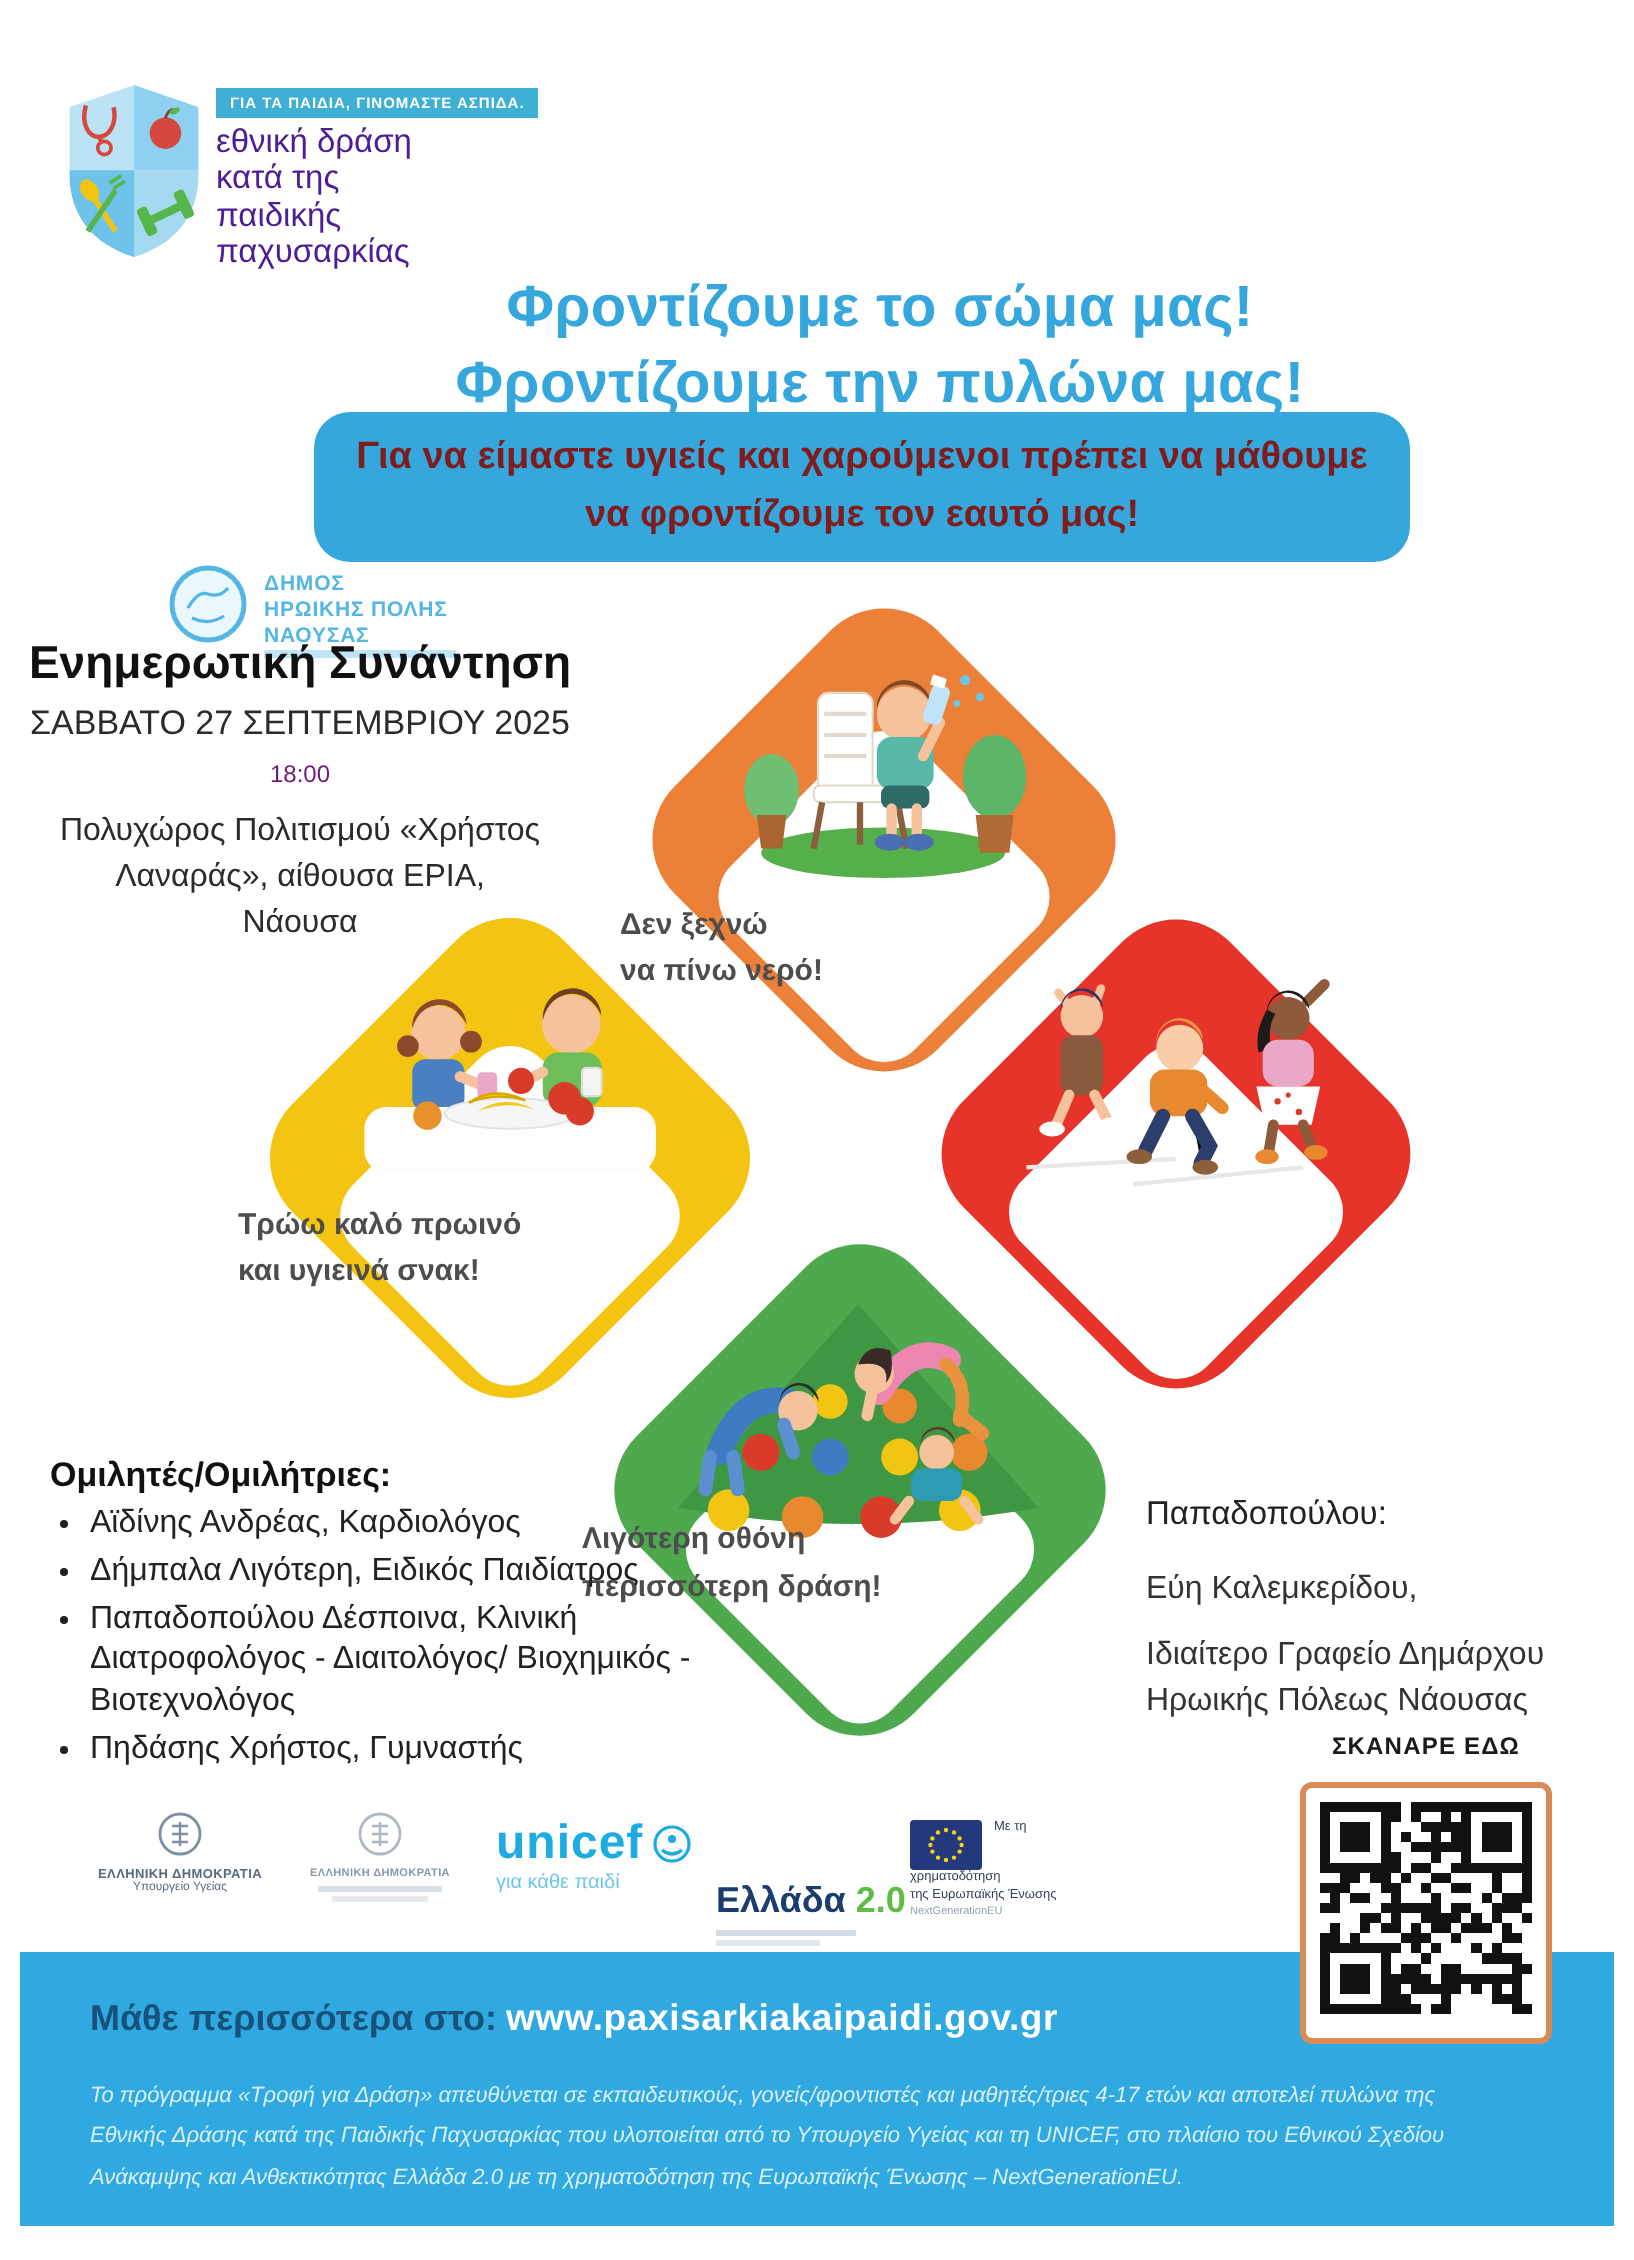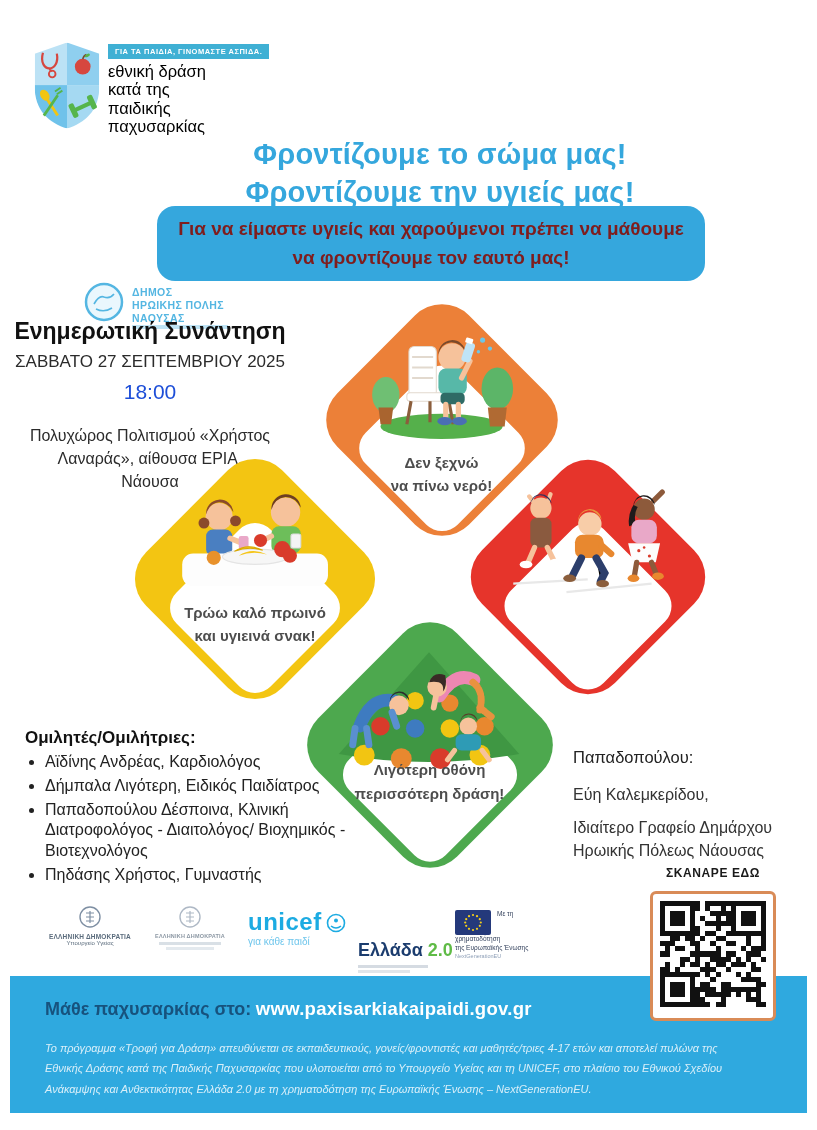--- a/index.html
+++ b/index.html
@@ -4,39 +4,39 @@
 <style>
   html,body{margin:0;padding:0;background:#fff;}
   .poster{position:relative;width:817px;height:1130px;background:#fff;overflow:hidden;
           font-family:"Liberation Sans",sans-serif;}
   .abs{position:absolute;}
   .pre{white-space:pre-line;}
 
   
   .hdr-badge{background:#3FB0D4;color:#fff;font-size:7.5px;font-weight:bold;letter-spacing:.5px;
              padding:3px 7px;display:inline-block;}
-  .hdr-text{color:#000000;font-size:16.5px;line-height:1.12;font-weight:500;}
+  .hdr-text{color:#4c1d95;font-size:16.5px;line-height:1.12;font-weight:500;}
 
   
   .title{font-size:29px;font-weight:800;text-align:center;line-height:1.3;letter-spacing:.2px;}
   .banner{border-radius:18px;color:#7f1d1d;font-weight:bold;font-size:19px;text-align:center;
           line-height:1.5;padding:9px 10px;}
 
   
   .muni-text{color:#54B6E2;font-size:10.5px;font-weight:bold;line-height:1.25;letter-spacing:.4px;}
   .ev-title{font-size:23px;font-weight:800;color:#111;text-align:center;}
   .ev-date{font-size:17px;color:#2b2b2b;text-align:center;}
-  .ev-time{font-size:21px;color:#1d4ed8;text-align:center;}
+  .ev-time{font-size:12px;color:#701a75;text-align:center;}
   .ev-venue{font-size:16px;color:#2b2b2b;text-align:center;line-height:1.45;}
 
   
   .diamond{position:absolute;transform:rotate(45deg);border-radius:38px;}
   .d-inner{position:absolute;top:26%;left:26%;right:4.5%;bottom:4.5%;background:#fff;border-radius:22px;}
   .d-box{position:absolute;pointer-events:none;}
-  .d-label{position:absolute;left:0;right:0;text-align:center;font-weight:bold;color:#4D4D4D;
+  .d-label{position:absolute;left:0;right:0;text-align:left;font-weight:bold;color:#4D4D4D;
            font-size:15px;line-height:1.55;}
   .d-ill{position:absolute;left:11%;width:78%;top:11%;height:48%;}
 
   
   .sp-head{font-size:17px;font-weight:800;color:#111;}
   .sp-list{margin:4px 0 0 0;padding-left:20px;font-size:16px;color:#222;line-height:1.3;}
   .sp-list li{margin-bottom:3px;}
   .co-head{font-size:16.5px;color:#222;}
   .co-line{font-size:16px;color:#333;line-height:1.45;}
 
@@ -101,39 +101,39 @@
     </g>
   </svg>
   <div class="abs hdr-badge" style="left:108px;top:44px;">ΓΙΑ ΤΑ ΠΑΙΔΙΑ, ΓΙΝΟΜΑΣΤΕ ΑΣΠΙΔΑ.</div>
   <div class="abs hdr-text pre" style="left:108px;top:62px;">εθνική δράση
 κατά της
 παιδικής
 παχυσαρκίας</div>
 
   <div class="abs title" style="left: 140px; top: 136px; width: 600px; color: rgb(53, 167, 221);">
     <div>Φροντίζουμε το σώμα μας!</div>
-    <div>Φροντίζουμε την υγιείς μας!</div>
+    <div>Φροντίζουμε την πυλώνα μας!</div>
   </div>
 
   <div class="abs banner pre" style="left: 157px; top: 206px; width: 528px; background: rgb(53, 167, 221);">Για να είμαστε υγιείς και χαρούμενοι πρέπει να μάθουμε
 να φροντίζουμε τον εαυτό μας!</div>
 
   <svg class="abs" style="left:84px;top:282px;" width="40" height="40" viewBox="0 0 40 40">
     <circle cx="20" cy="20" r="18" fill="#EAF7FD" stroke="#54B6E2" stroke-width="2.5"></circle>
     <path d="M10,22 q5,-9 10,-7 q6,2 10,-3 M12,27 q8,4 16,-1" stroke="#54B6E2" stroke-width="1.6" fill="none"></path>
   </svg>
   <div class="abs muni-text pre" style="left:132px;top:286px;">ΔΗΜΟΣ
 ΗΡΩΙΚΗΣ ΠΟΛΗΣ
 ΝΑΟΥΣΑΣ</div>
   <div class="abs" style="left:132px;top:325px;width:96px;height:4px;background:#BFE4F5;"></div>
 
   <div class="abs ev-title" style="left:0px;top:318px;width:300px;">Ενημερωτική Συνάντηση</div>
   <div class="abs ev-date" style="left:0px;top:352px;width:300px;">ΣΑΒΒΑΤΟ 27 ΣΕΠΤΕΜΒΡΙΟΥ 2025</div>
   <div class="abs ev-time" style="left:0px;top:380px;width:300px;">18:00</div>
-  <div class="abs ev-venue pre" style="left:0px;top:424px;width:300px;">Πολυχώρος Πολιτισμού «Χρήστος
+  <div class="abs ev-venue pre" style="left:0px;top:404px;width:300px;">Πολυχώρος Πολιτισμού «Χρήστος
 Λαναράς», αίθουσα ΕΡΙΑ,
 Νάουσα</div>
 
   <div class="diamond" style="left: 349px; top: 327px; width: 186px; height: 186px; background: rgb(236, 128, 56);">
       <div class="d-inner"></div>
     </div>
   <div class="diamond" style="left: 159px; top: 483px; width: 192px; height: 192px; background: rgb(243, 197, 18);">
       <div class="d-inner"></div>
     </div>
   <div class="diamond" style="left: 494px; top: 483px; width: 188px; height: 188px; background: rgb(230, 52, 43);">
@@ -491,19 +491,19 @@
           <circle cx="14" cy="6.2" r="1.1"></circle>
       </g>
     </svg>
     <div class="eu-text pre">Με τη χρηματοδότηση
 της Ευρωπαϊκής Ένωσης</div>
     <div class="eu-sub">NextGenerationEU</div>
   </div>
 
   <div class="footer" style="background: rgb(47, 169, 223);">
     <div class="abs" style="left:35px;top:22px;">
-      <span class="cta-label">Μάθε παχυσαρκίας στο:</span>
+      <span class="cta-label">Μάθε περισσότερα στο:</span>
       <span class="cta-url">www.paxisarkiakaipaidi.gov.gr</span>
     </div>
     <div class="abs fine" style="left:35px;top:62px;width:700px;">Το πρόγραμμα «Τροφή για Δράση» απευθύνεται σε εκπαιδευτικούς, γονείς/φροντιστές και μαθητές/τριες 4-17 ετών και αποτελεί πυλώνα της Εθνικής Δράσης κατά της Παιδικής Παχυσαρκίας που υλοποιείται από το Υπουργείο Υγείας και τη UNICEF, στο πλαίσιο του Εθνικού Σχεδίου Ανάκαμψης και Ανθεκτικότητας Ελλάδα 2.0 με τη χρηματοδότηση της Ευρωπαϊκής Ένωσης – NextGenerationEU.</div>
   </div>
 
 </div>
 
 </body></html>

